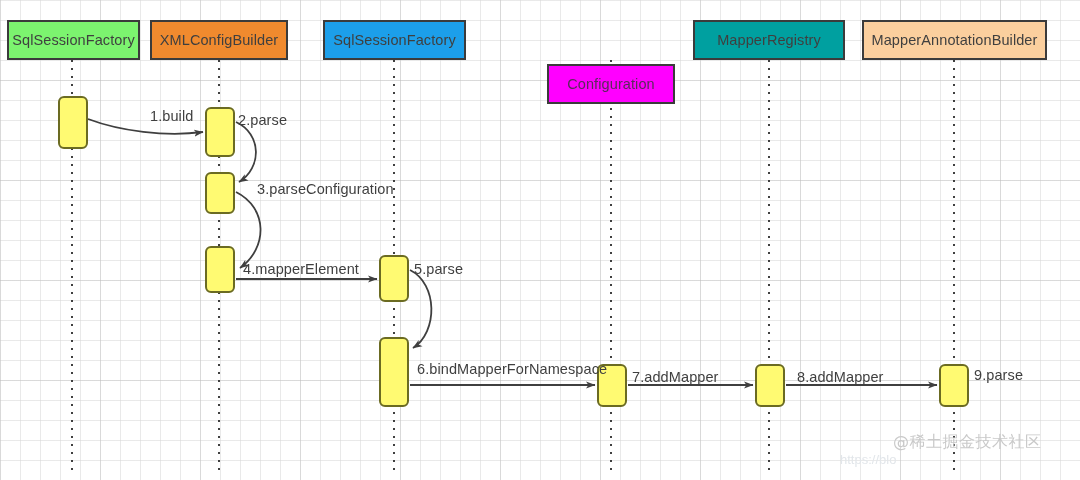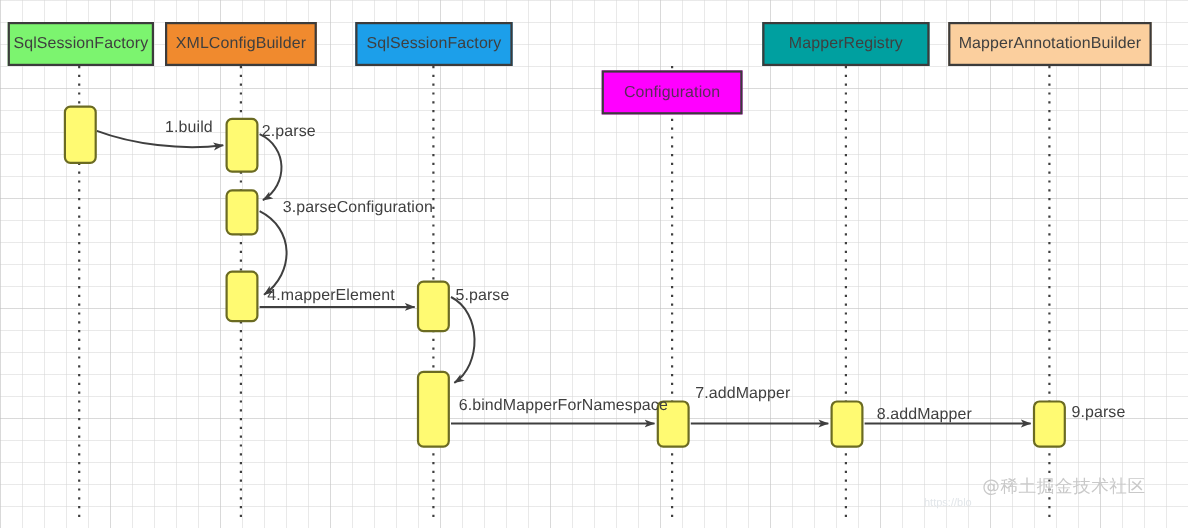--- a/index.html
+++ b/index.html
@@ -50,21 +50,21 @@
   .watermark {
     position: absolute;
     font-size: 16px;
     color: #c9c9c9;
     white-space: nowrap;
     letter-spacing: 0.5px;
     font-family: "DejaVu Sans", sans-serif;
   }
   .watermark-url {
     position: absolute;
-    font-size: 10px;
+    font-size: 13px;
     color: #e2e6ea;
     white-space: nowrap;
     font-family: "Liberation Sans", sans-serif;
   }
 </style>
 </head>
 <body>
 
 <div id="canvas">
 
@@ -127,21 +127,21 @@
       <div style="position: absolute; box-sizing: border-box; left: 939px; top: 364px; width: 30px; height: 43px; background: rgb(255, 250, 114); border: 2px solid rgb(107, 107, 34); border-radius: 6px;"></div>
     </div>
 
   <div id="labels-layer">
       <div class="msg-label" style="left: 122px; top: 108px; margin-left: 28px;">1.build</div>
       <div class="msg-label" style="left: 238px; top: 112px;">2.parse</div>
       <div class="msg-label" style="left: 257px; top: 181px;">3.parseConfiguration</div>
       <div class="msg-label" style="left: 243px; top: 261px;">4.mapperElement</div>
       <div class="msg-label" style="left: 414px; top: 261px;">5.parse</div>
       <div class="msg-label" style="left: 417px; top: 361px;">6.bindMapperForNamespace</div>
-      <div class="msg-label" style="left: 632px; top: 350px; text-align: right;">7.addMapper</div>
+      <div class="msg-label" style="left: 632px; top: 369px; text-align: right;">7.addMapper</div>
       <div class="msg-label" style="left: 797px; top: 369px;">8.addMapper</div>
       <div class="msg-label" style="left: 974px; top: 367px;">9.parse</div>
     </div>
 
   <div class="watermark-url" style="left: 840px; top: 452px;">https://blo</div>
   <div class="watermark" style="left: 893px; top: 432px; color: rgb(201, 201, 201);">@稀土掘金技术社区</div>
 
 </div>
 
 </body></html>

